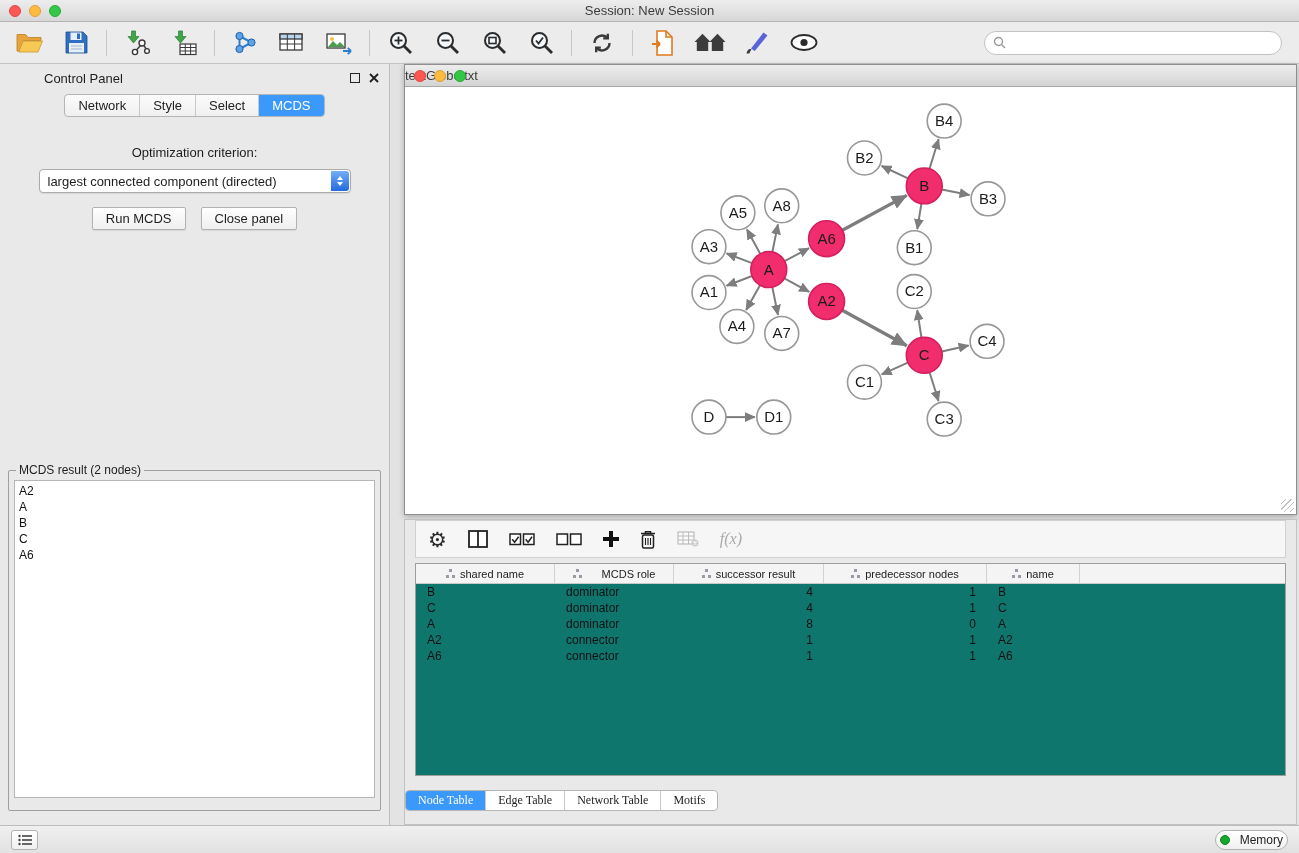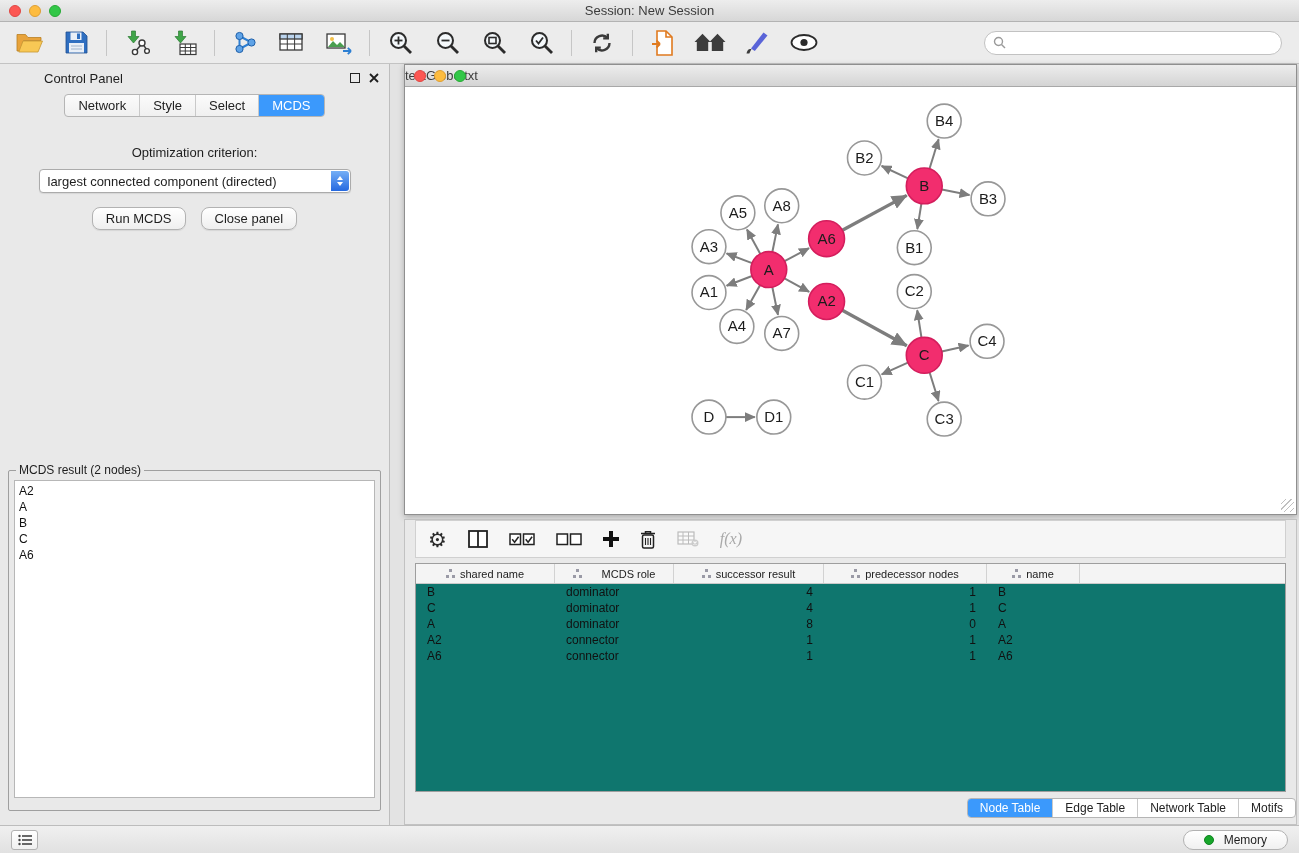--- a/index.html
+++ b/index.html
@@ -38,21 +38,21 @@
   .seg .tab:last-child { border-right:none; }
   .seg .tab.active { background:#3b99fc; color:#fff; }
   .cp-tabs-row { display:flex; justify-content:center; margin:2px 0 12px; }
   .opt-label { text-align:center; font-size:13px; color:#1e1e1e; margin-top:16px; }
   .dropdown { width:312px; height:24px; margin:9px auto 0; background:#fff; border:1px solid #ababab; border-radius:4px; display:flex; align-items:center; position:relative; font-size:13px; color:#1e1e1e; box-shadow:0 1px 1px rgba(0,0,0,.08); }
   .dropdown .val { padding-left:8px; white-space:nowrap; overflow:hidden; }
   .dropdown .stepper { position:absolute; right:1px; top:1px; bottom:1px; width:18px; border-radius:0 3px 3px 0; background:linear-gradient(#74aff6,#2569e0); display:flex; flex-direction:column; align-items:center; justify-content:center; gap:2px; }
   .tri-up { width:0; height:0; border-left:3.5px solid transparent; border-right:3.5px solid transparent; border-bottom:4.5px solid #fff; }
   .tri-down { width:0; height:0; border-left:3.5px solid transparent; border-right:3.5px solid transparent; border-top:4.5px solid #fff; }
   .btn-row { display:flex; justify-content:center; gap:15px; margin-top:14px; }
-  .mac-btn { background:linear-gradient(#ffffff,#efefef); border:1px solid #b2b2b2; border-radius:8px; font-size:13px; color:#1e1e1e; padding:3px 13px; font-family:"Liberation Sans",sans-serif; box-shadow:0 1px 1px rgba(0,0,0,.08); }
+  .mac-btn { background:linear-gradient(#ffffff,#efefef); border:1px solid #b2b2b2; border-radius:2px; font-size:13px; color:#1e1e1e; padding:3px 13px; font-family:"Liberation Sans",sans-serif; box-shadow:0 1px 1px rgba(0,0,0,.08); }
   fieldset.result { border:1px solid #9f9f9f; border-radius:2px; margin:auto 8px 14px; height:348px; padding:3px 5px 8px; }
   fieldset.result legend { font-size:12px; color:#1e1e1e; padding:0 3px; margin-left:2px; }
   .result-list { background:#fff; border:1px solid #b7b7b7; height:318px; font-size:12px; color:#111; padding:2px 4px; overflow:hidden; }
   .result-list div { line-height:16px; }
 
   
   .right-area { flex:1; display:flex; flex-direction:column; padding:0 2px 0 14px; }
 
   
   .network-window { height:451px; flex:0 0 auto; background:#fff; border:1px solid #8f8f8f; display:flex; flex-direction:column; box-shadow:0 2px 6px rgba(0,0,0,.25); }
@@ -79,28 +79,28 @@
   .th { display:flex; align-items:center; justify-content:center; gap:5px; font-size:11px; color:#222; border-right:1px solid #d2d2d2; background:#f4f4f4; }
   .th.fill { flex:1; border-right:none; }
   .type-icon { width:9px; height:9px; display:inline-block; position:relative; }
   .type-icon::before { content:""; position:absolute; top:0; left:3px; width:3px; height:3px; background:#9a9aa6; }
   .type-icon::after { content:""; position:absolute; bottom:0; left:0; width:3px; height:3px; background:#9a9aa6; box-shadow:6px 0 0 #9a9aa6; }
   .tbody { flex:1; }
   .tr { display:flex; height:16px; line-height:16px; }
   .td { font-size:12px; color:#111; padding:0 11px; white-space:nowrap; overflow:hidden; }
   .c0 { width:139px; } .c1 { width:119px;gap:20px; } .c2 { width:150px; } .c3 { width:163px; } .c4 { width:93px; }
   .td.num { text-align:right; }
-  .tp-tabs { height:32px; display:flex; align-items:center; justify-content:flex-end; flex:0 0 auto; }
+  .tp-tabs { height:48px; display:flex; align-items:center; justify-content:flex-start; flex:0 0 auto;font-family:Liberation Serif, serif; }
   .tp-tabs .seg { background:#fff; }
   .tp-tabs .seg .tab { padding:2px 12px; font-size:12px; }
 
   
   .statusbar { height:28px; background:linear-gradient(#f0f0f0,#e1e1e1); border-top:1px solid #bdbdbd; display:flex; align-items:center; padding:0 11px; flex:0 0 auto; }
   .status-left-btn { width:27px; height:20px; border:1px solid #b2b2b2; border-radius:3px; background:linear-gradient(#ffffff,#f0f0f0); display:flex; align-items:center; justify-content:center; }
-  .memory-btn { margin-left:auto; height:20px; border:1px solid #b2b2b2; border-radius:10px; background:linear-gradient(#ffffff,#f0f0f0); display:flex; align-items:center; gap:10px; padding:0 20px; font-size:12px; color:#1e1e1e; }
+  .memory-btn { margin-left:auto; height:20px; border:1px solid #b2b2b2; border-radius:10px; background:linear-gradient(#ffffff,#f0f0f0); display:flex; align-items:center; gap:10px; padding:0 4px; font-size:12px; color:#1e1e1e; }
   .memory-dot { width:10px; height:10px; border-radius:50%; background:#17a62a; border:1px solid #0e8420; }
 </style>
 </head>
 <body>
 
 <div class="app">
 
   <div class="titlebar">
     <div class="traffic">
       <span class="light red"></span>

